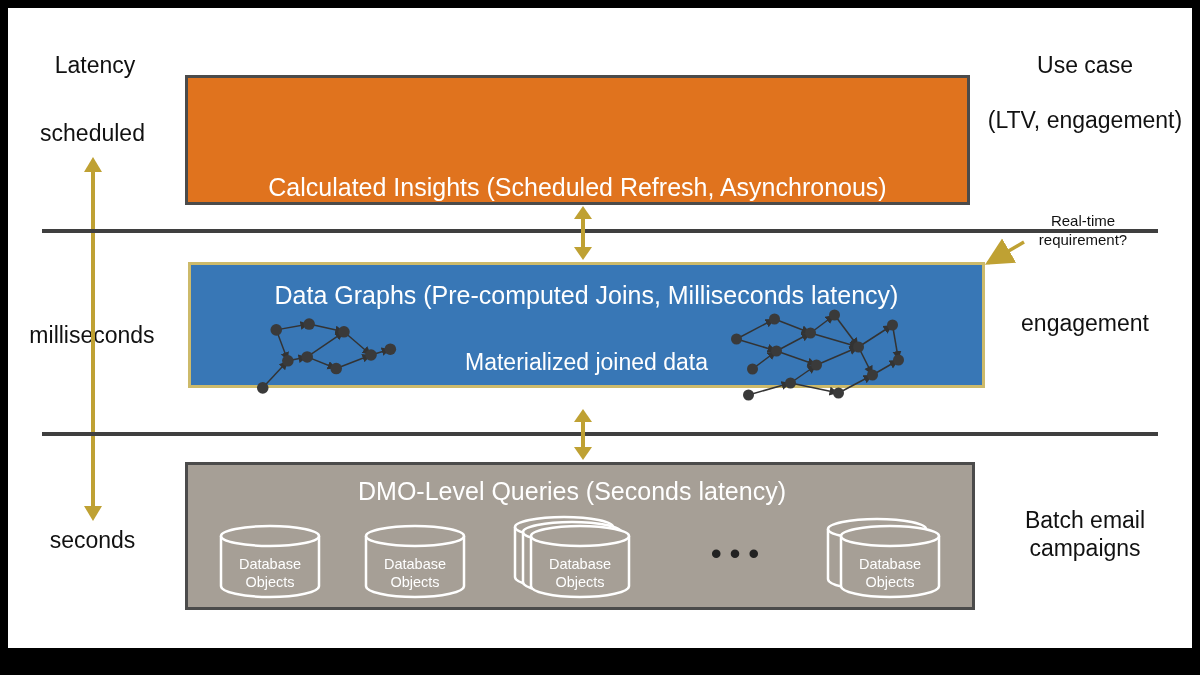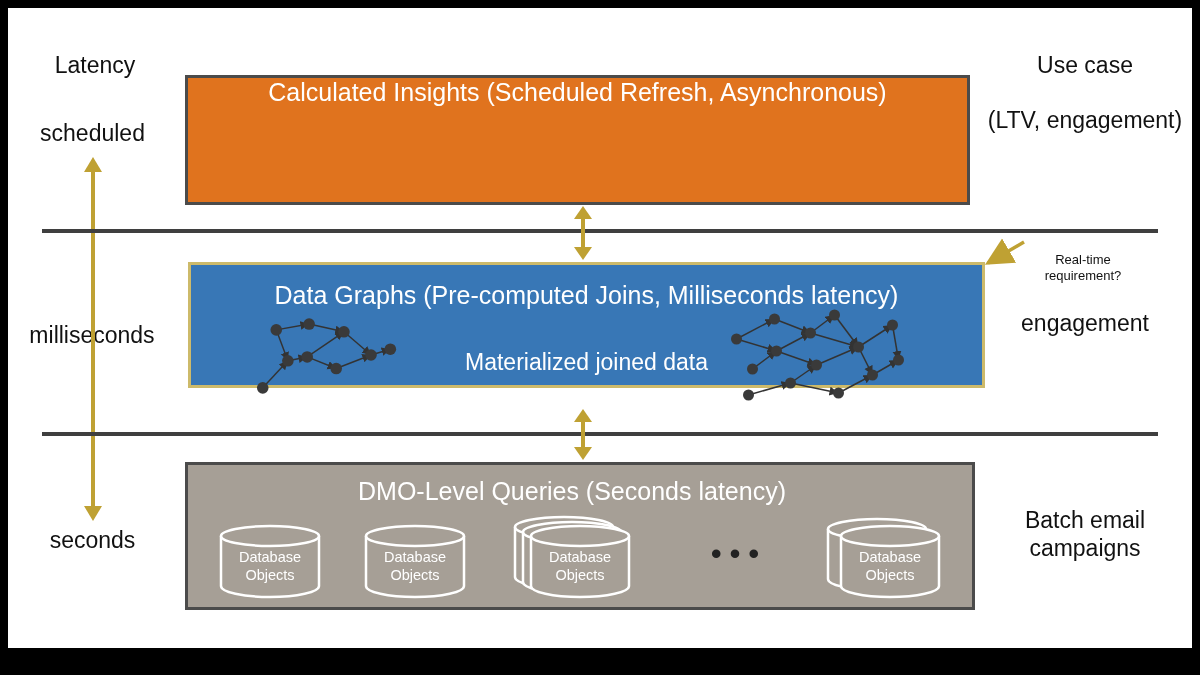--- a/index.html
+++ b/index.html
@@ -6,26 +6,26 @@
   .canvas{position:relative;width:1200px;height:675px;background:#fff;overflow:hidden;
           font-family:"Liberation Sans",sans-serif;color:#111;}
   
   .bar{position:absolute;background:#000;}
   .bar-top{left:0;top:0;width:1200px;height:8px;}
   .bar-bottom{left:0;top:648px;width:1200px;height:27px;}
   .bar-left{left:0;top:0;width:8px;height:675px;}
   .bar-right{left:1192px;top:0;width:8px;height:675px;}
 
   .lbl{position:absolute;text-align:center;font-size:23px;line-height:1.2;}
-  .lbl.small{font-size:13px;line-height:1.25;margin-top:40px;}
+  .lbl.small{font-size:15px;line-height:1.25;}
 
   
   .layer{position:absolute;box-sizing:border-box;}
   .box-orange{left:185px;top:75px;width:785px;height:130px;background:var(--orange);
-              border:3px solid #4b4b4b;display:flex;align-items:flex-start;justify-content:center;}
+              border:3px solid #4b4b4b;display:flex;align-items:flex-end;justify-content:center;}
   .box-blue{left:188px;top:262px;width:797px;height:126px;background:var(--blue);
             border:3px solid #cdba6a;}
   .box-gray{left:185px;top:462px;width:790px;height:148px;background:var(--gray);
             border:3px solid #4b4b4b;}
   .layer-title{color:#fff;font-size:25px;text-align:center;}
   .box-blue .layer-title{position:absolute;left:0;right:0;top:16px;}
   .box-blue .sub{position:absolute;left:0;right:0;top:84px;color:#fff;font-size:23px;text-align:center;}
   .box-gray .layer-title{position:absolute;left:0;right:16px;top:12px;}
 
   
@@ -50,21 +50,21 @@
   .net line{stroke:#333;stroke-width:1.5;}
   .net circle{fill:#3a3a3a;}
 
   
   .db{position:absolute;width:104px;height:76px;}
   .cyl{position:absolute;left:0;top:0;width:104px;height:76px;}
   .cyl path,.cyl ellipse{fill:var(--gray);stroke:#fff;stroke-width:2.5px;}
   .cyl.back1{left:-8px;top:-4px;}
   .cyl.back2{left:-16px;top:-9px;}
   .cyl.back3{left:-13px;top:-7px;}
-  .db .db-label{position:absolute;left:0;right:0;top:24px;padding:0 10px;color:#fff;
+  .db .db-label{position:absolute;left:0;right:0;top:24px;padding:7px 10px;color:#fff;
     font-size:14.5px;line-height:1.25;text-align:center;}
   .dots{position:absolute;font-size:30px;font-weight:bold;color:#222;text-align:center;}
 </style>
 </head>
 <body>
 
 <div class="canvas">
 
   <div class="lbl" style="left:30px;top:52px;width:130px;">Latency</div>
   <div class="lbl" style="left:20px;top:120px;width:145px;">scheduled</div>

